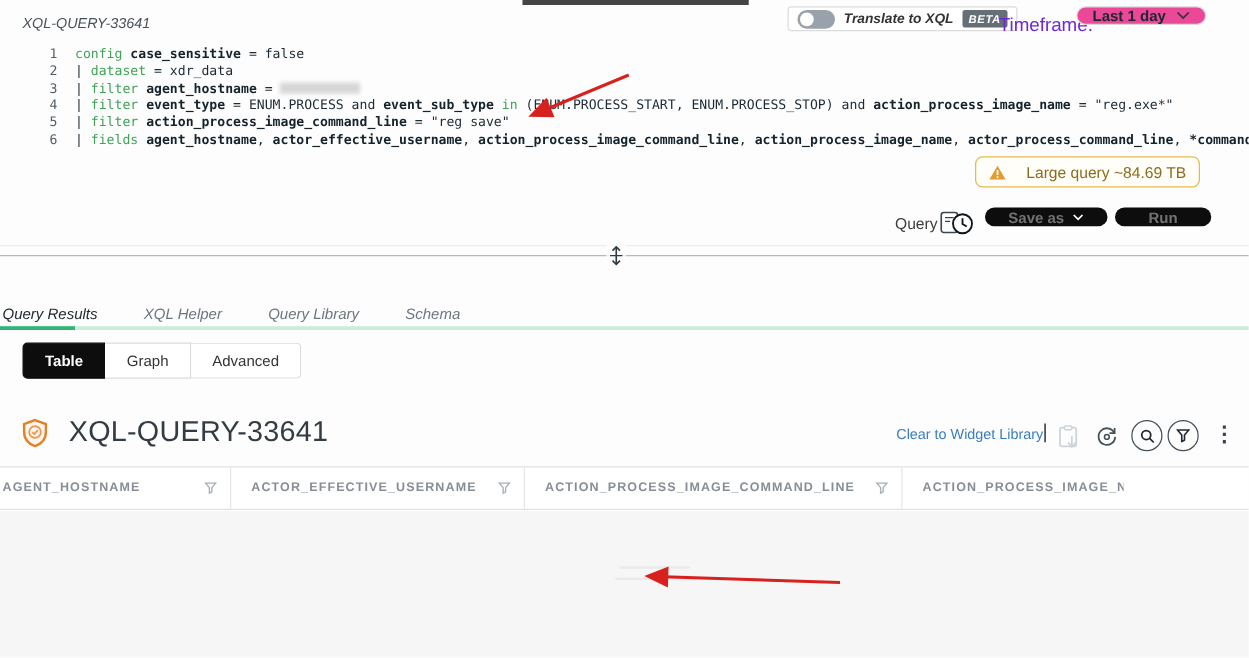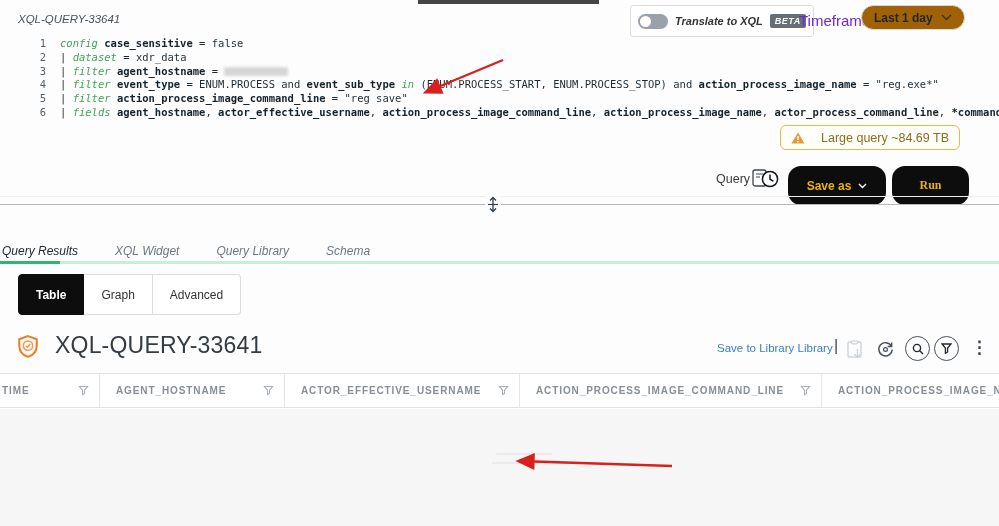--- a/index.html
+++ b/index.html
@@ -5,68 +5,68 @@
   * { margin:0; padding:0; box-sizing:border-box; }
   html,body { width:999px; height:526px; overflow:hidden; }
   body { font-family:"Liberation Sans", sans-serif; background:#fdfdfd; position:relative; color:#333; }
   #app { position:absolute; inset:0; width:999px; height:526px; background:#fdfdfd; }
 
   
   .top-strip { position:absolute; left:418px; top:0; width:181px; height:4px; background:#454545; }
 
   
   .query-name { position:absolute; left:18px; top:13px; font-size:11.5px; font-style:italic; color:#49525b; }
-  .translate-box { position:absolute; left:630px; top:5px; height:32px; display:flex; align-items:center; gap:7px;
+  .translate-box { position:absolute; left:630px; top:5px; height:20px; display:flex; align-items:center; gap:7px;
                    border:1px solid #dcdcdc; border-radius:3px; background:#fff; padding:0 7px; }
   .toggle { width:30px; height:15px; border-radius:8px; background:#99a2aa; position:relative; cursor:pointer; }
   .toggle .knob { position:absolute; left:2px; top:2px; width:11px; height:11px; background:#fff; border-radius:50%; }
   .translate-label { font-size:11px; font-weight:bold; font-style:italic; color:#333; }
   .beta-badge { background:#666e76; color:#fff; font-size:9px; font-weight:bold; font-style:italic; padding:2px 5px; border-radius:2px; letter-spacing:.5px; }
   .timeframe-label { position:absolute; left:799px; top:12px; font-size:15px; color:#6d28d9; }
-  .timeframe-pill { position:absolute; left:861px; top:5px; height:25px; min-width:100px; border:1px solid #d9d9d9; border-radius:13px;
-                    background:#a16207; display:flex; align-items:center; justify-content:center; gap:8px; padding:0 12px;
+  .timeframe-pill { position:absolute; left:861px; top:5px; height:15px; min-width:100px; border:1px solid #d9d9d9; border-radius:13px;
+                    background:#ec4899; display:flex; align-items:center; justify-content:center; gap:8px; padding:0 12px;
                     font-size:12px; font-weight:bold; color:#20282f; cursor:pointer; }
 
   
   .editor { position:absolute; left:30px; top:37px; width:938px; font-family:"DejaVu Sans Mono", monospace; font-size:10.5px; }
   .code-line { display:flex; line-height:13.8px; white-space:pre; }
   .line-num { width:16px; text-align:right; color:#515e69; margin-right:14px; flex:none; }
   .line-text { color:#1d2b35; }
   .tok-p { color:#1d2b35; }
-  .tok-kw { color:#3fa457; font-style:italic; }
+  .tok-kw { color:#3fa457; }
   .tok-f { color:#15232d; font-weight:bold; }
   .redacted { display:inline-block; width:64px; height:9px; background:#d6d6d6; border-radius:1px; filter:blur(1.6px); vertical-align:middle; }
 
   .warning-badge { position:absolute; right:39px; top:125px; height:25px; display:flex; align-items:center; gap:16px;
                    border:1.5px solid #e7ba51; border-radius:6px; background:#fffef8; padding:0 10px;
                    font-size:12.5px; color:#8a6d1f; }
 
   
   .clear-link { position:absolute; left:716px; top:172px; font-size:12.5px; color:#3c3c3c; cursor:pointer; }
   .schedule-icon { position:absolute; left:751px; top:166px; cursor:pointer; }
-  .pill-btn { position:absolute; height:39px; border-radius:13px; background:#0d0d0d; color:#eab308; font-size:12px; font-weight:bold;
+  .pill-btn { position:absolute; height:15px; border-radius:13px; background:#0d0d0d; color:#737373; font-size:12px; font-weight:bold;
               display:flex; align-items:center; justify-content:center; gap:7px; cursor:pointer; border:none; }
   .save-as-btn { left:788px; top:166px; width:98px; }
-  .run-btn { left:892px; top:166px; width:77px;font-family:Liberation Serif, serif; }
+  .run-btn { left:892px; top:166px; width:77px; }
 
   
   .panel-edge { position:absolute; left:0; top:196px; width:999px; height:1px; background:#ededed; }
   .split-line { position:absolute; left:0; top:204px; width:999px; height:1px; background:#b3babf; }
   .split-handle { position:absolute; left:485px; top:196px; width:16px; height:17px; cursor:row-resize; }
 
   
   .tabs-row { position:absolute; left:2px; top:244px; display:flex; }
   .tab { font-size:12px; font-style:italic; color:#6d7680; margin-right:37px; cursor:pointer; }
   .tab.active { font-weight:normal; color:#222a31; }
   .tabs-underline { position:absolute; left:0; top:261px; width:999px; height:3px; background:#c9ecdb; }
   .tabs-underline .active-seg { position:absolute; left:0; top:0; width:60px; height:3px; background:#2fb574; }
 
   
   .view-modes { position:absolute; left:18px; top:274px; display:flex; }
-  .vm-btn { height:41px; padding:0 17px; background:#fff; border:1px solid #dcdcdc; border-left-width:0;
+  .vm-btn { height:29px; padding:0 17px; background:#fff; border:1px solid #dcdcdc; border-left-width:0;
             font-size:12px; color:#333; display:flex; align-items:center; cursor:pointer; }
   .vm-btn:first-child { border-left-width:1px; border-radius:4px 0 0 4px; }
   .vm-btn:last-child { border-radius:0 4px 4px 0; }
   .vm-btn.active { background:#0d0d0d; color:#fff; font-weight:bold; border-color:#0d0d0d; }
 
   
   .shield-icon { position:absolute; left:18px; top:335px; }
   .results-title { position:absolute; left:55px; top:332px; font-size:23px; color:#333b44; letter-spacing:.2px; }
   .save-widget-link { position:absolute; left:717px; top:342px; font-size:11.5px; color:#3a7ebf; cursor:pointer; }
   .hdr-sep { position:absolute; left:834px; top:337px; font-size:16px; color:#3c444d; }
@@ -160,21 +160,21 @@
       <rect x="0" y="0" width="16" height="17" fill="#fdfdfd" opacity="0.85"></rect>
       <line x1="8" y1="2" x2="8" y2="15" stroke="#2f3a44" stroke-width="1.3"></line>
       <polyline points="5,4.5 8,1.5 11,4.5" fill="none" stroke="#2f3a44" stroke-width="1.3"></polyline>
       <polyline points="5,12.5 8,15.5 11,12.5" fill="none" stroke="#2f3a44" stroke-width="1.3"></polyline>
       <line x1="3" y1="8.5" x2="13" y2="8.5" stroke="#2f3a44" stroke-width="1.1"></line>
     </svg>
   </div>
 
   <div class="tabs-row" id="tabs-row">
       <span class="tab active">Query Results</span>
-      <span class="tab">XQL Widget</span>
+      <span class="tab">XQL Helper</span>
       <span class="tab">Query Library</span>
       <span class="tab">Schema</span>
     </div>
   <div class="tabs-underline">
       <div class="active-seg"></div>
     </div>
 
   <div class="view-modes" id="view-modes">
       <button class="vm-btn active">Table</button>
       <button class="vm-btn">Graph</button>
@@ -183,21 +183,21 @@
 
   <div class="shield-icon">
     <svg width="20" height="23" viewBox="0 0 24 27">
       <path d="M12 1 L22.5 4.8 V12.5 C22.5 19.5 18 24 12 26 C6 24 1.5 19.5 1.5 12.5 V4.8 Z" fill="#fef6ee" stroke="#e0822a" stroke-width="2.4"></path>
       <circle cx="12" cy="12.5" r="5.6" fill="none" stroke="#ea9a50" stroke-width="1.7"></circle>
       <path d="M9.4 12.6 l1.9 1.9 l3.4 -3.9" fill="none" stroke="#ea9a50" stroke-width="1.7"></path>
     </svg>
   </div>
   <div class="results-title">XQL-QUERY-33641</div>
 
-  <div class="save-widget-link">Save to Library Library</div>
+  <div class="save-widget-link">Clear to Widget Library</div>
   <div class="hdr-sep">|</div>
 
   <div class="icon-abs" style="left:846px; top:340px; cursor:default;">
     <svg width="19" height="20" viewBox="0 0 19 20">
       <rect x="2" y="2" width="13" height="15" rx="1.5" fill="none" stroke="#cdd3d9" stroke-width="1.4"></rect>
       <rect x="5.5" y="0.8" width="6" height="3" rx="1" fill="#fff" stroke="#cdd3d9" stroke-width="1.2"></rect>
       <line x1="11.5" y1="9" x2="11.5" y2="17" stroke="#cdd3d9" stroke-width="1.4"></line>
       <polyline points="8.5,14 11.5,17.5 14.5,14" fill="none" stroke="#cdd3d9" stroke-width="1.4"></polyline>
     </svg>
   </div>
@@ -219,26 +219,20 @@
 
   <div class="icon-abs circle-icon" style="left:934px; top:336px;">
     <svg width="11" height="11" viewBox="0 0 11 11">
       <path d="M1 1 h9 l-3.4 4 v4 l-2.2 1.3 v-5.3 z" fill="none" stroke="#20282f" stroke-width="1.3"></path>
     </svg>
   </div>
 
   <div class="icon-abs kebab" style="left:971px; top:339px;">⋮</div>
 
   <div class="table-header" id="table-header">
-      <div class="th-cell" style="width: 100px;">
-        <span class="th-label">TIME</span>
-        <svg width="11" height="11" viewBox="0 0 11 11" class="th-funnel">
-          <path d="M1.5 1.5 h8 l-3 3.6 v3.4 l-2 1 v-4.4 z" fill="none" stroke="#a8aeb5" stroke-width="1.1"></path>
-        </svg>
-      </div>
       <div class="th-cell" style="width: 185px;">
         <span class="th-label">AGENT_HOSTNAME</span>
         <svg width="11" height="11" viewBox="0 0 11 11" class="th-funnel">
           <path d="M1.5 1.5 h8 l-3 3.6 v3.4 l-2 1 v-4.4 z" fill="none" stroke="#a8aeb5" stroke-width="1.1"></path>
         </svg>
       </div>
       <div class="th-cell" style="width: 235px;">
         <span class="th-label">ACTOR_EFFECTIVE_USERNAME</span>
         <svg width="11" height="11" viewBox="0 0 11 11" class="th-funnel">
           <path d="M1.5 1.5 h8 l-3 3.6 v3.4 l-2 1 v-4.4 z" fill="none" stroke="#a8aeb5" stroke-width="1.1"></path>

